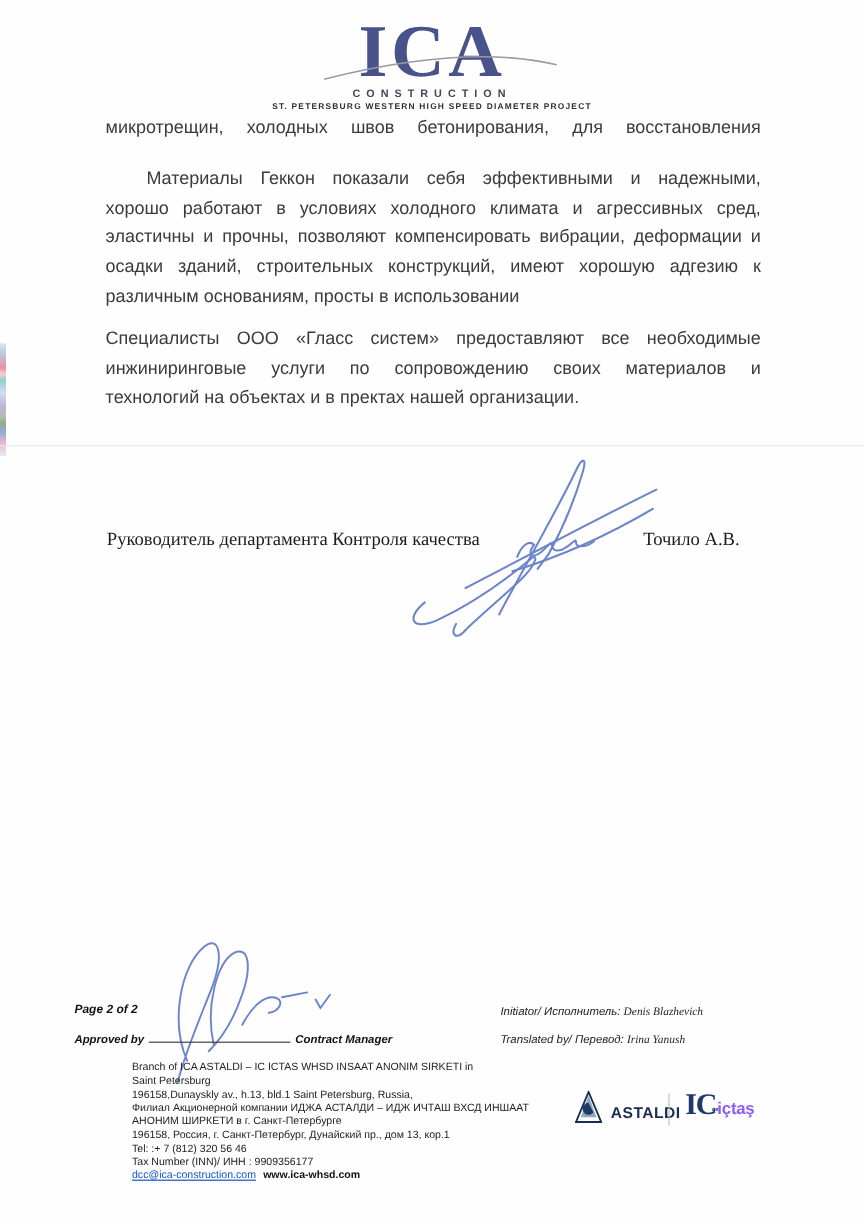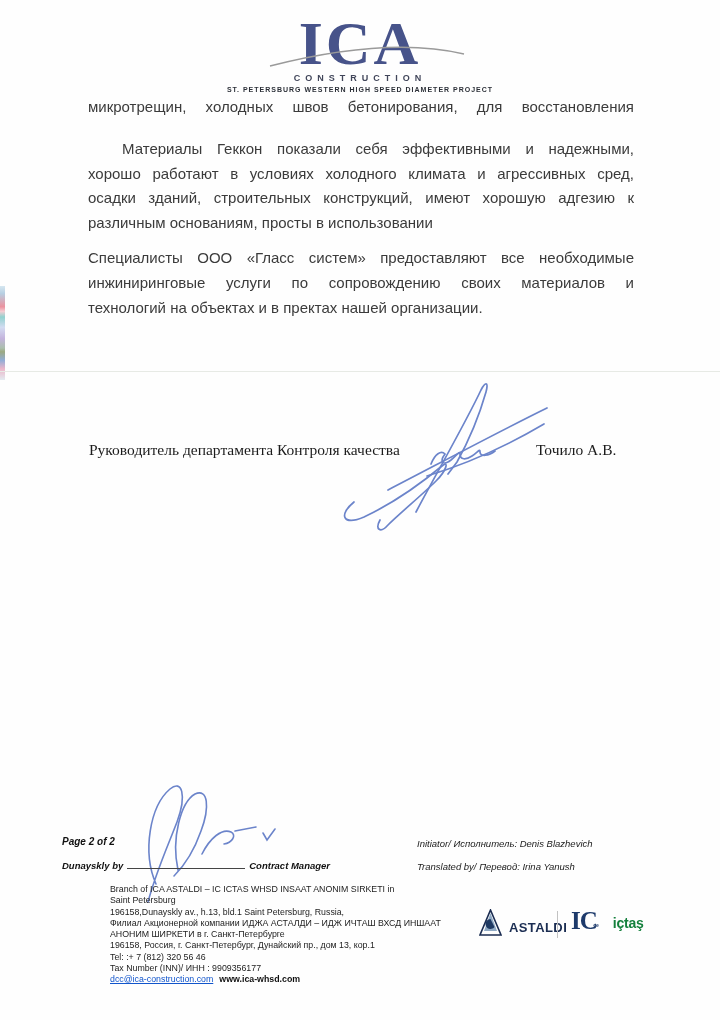--- a/index.html
+++ b/index.html
@@ -60,38 +60,38 @@
   .approved-row{
     position:absolute;left:62px;top:858px;width:330px;
     font-size:9.5px;font-style:italic;font-weight:700;color:#111;
   }
   .approved-line{
     display:inline-block;width:118px;border-bottom:1.2px solid #444;
     height:10px;margin:0 4px;
   }
   .initiator-row{position:absolute;left:417px;top:838px;font-size:9.5px;font-style:italic;color:#222;}
   .translated-row{position:absolute;left:417px;top:861px;font-size:9.5px;font-style:italic;color:#222;}
-  .initiator-row b,.translated-row b{font-weight:400;}
+  .initiator-row b,.translated-row b{font-weight:400;font-family:Liberation Serif, serif;}
   .address{
     position:absolute;left:62px;top:884px;width:360px;
     font-size:8.8px;line-height:11.3px;color:#222;margin-left:48px;
   }
   .address .email{color:#1155cc;text-decoration:underline;cursor:pointer;}
   .address .site{font-weight:700;color:#111;margin-left:6px;}
   
   .astaldi{position:absolute;left:479px;top:909px;display:flex;align-items:center;}
   .astaldi-text{font-size:13px;font-weight:700;letter-spacing:.4px;color:#1b2d52;margin-left:7px;margin-top:8px;}
   .logo-divider{position:absolute;left:557px;top:911px;width:1px;height:27px;background:#c2c2c2;}
   .ictas{position:absolute;left:571px;top:908px;display:flex;align-items:flex-end;}
   .ictas-ic{
     font-family:"Liberation Serif","DejaVu Serif",serif;
     font-size:25px;line-height:25px;font-weight:600;color:#1d3a6b;letter-spacing:-1px;position:relative;
   }
   .ictas-ce{position:absolute;right:-2px;bottom:-5px;font-size:5px;letter-spacing:0;color:#1d3a6b;font-family:"Liberation Sans",sans-serif;}
-  .ictas-rest{font-size:14px;font-weight:700;color:#15803d;margin-left:16px;margin-bottom:2px;letter-spacing:-.2px;}
+  .ictas-rest{font-size:14px;font-weight:700;color:#8b5cf6;margin-left:1px;margin-bottom:2px;letter-spacing:-.2px;}
 </style>
 </head>
 <body>
 
 <div class="page">
 
   <div class="logo-wrap">
     <div class="logo-ica">ICA</div>
     <div class="logo-construction">CONSTRUCTION</div>
     <div class="logo-project">ST. PETERSBURG WESTERN HIGH SPEED DIAMETER PROJECT</div>
@@ -100,20 +100,21 @@
     <path d="M 2 24 Q 120 -6 196 12" fill="none" stroke="#9a9a9a" stroke-width="1.3"></path>
   </svg>
 
   <div class="bodytext">
     <div class="para">
       <div class="ln jl">микротрещин, холодных швов бетонирования, для восстановления</div>
     </div>
     <div class="para gap1">
       <div class="ln jl indent">Материалы Геккон показали себя эффективными и надежными,</div>
       <div class="ln jl">хорошо работают в условиях холодного климата и агрессивных сред,</div>
+      <div class="ln jl">эластичны и прочны, позволяют компенсировать вибрации, деформации и</div>
       <div class="ln jl">осадки зданий, строительных конструкций, имеют хорошую адгезию к</div>
       <div class="ln">различным основаниям, просты в использовании</div>
     </div>
     <div class="para gap2">
       <div class="ln jl">Специалисты ООО «Гласс систем» предоставляют все необходимые</div>
       <div class="ln jl">инжиниринговые услуги по сопровождению своих материалов и</div>
       <div class="ln">технологий на объектах и в пректах нашей организации.</div>
     </div>
   </div>
 
@@ -134,21 +135,21 @@
   <svg class="sig-footer" width="175" height="128" viewBox="0 0 175 128" fill="none" stroke="#5c77c5" stroke-width="1.6" stroke-linecap="round" opacity="0.9">
     <path d="M 52 104 C 38 72, 46 26, 66 9 C 78 -1, 83 15, 73 42 C 63 68, 52 92, 44 122"></path>
     <path d="M 74 90 C 67 58, 77 22, 91 14 C 104 8, 106 27, 97 51 C 90 71, 80 86, 70 96"></path>
     <path d="M 98 74 C 106 58, 118 48, 127 52 C 133 55, 128 63, 120 64"></path>
     <path d="M 131 51 L 152 47"></path>
     <path d="M 159 53 l 4 7 l 8 -11"></path>
   </svg>
 
   <div class="page-label">Page 2 of 2</div>
   <div class="approved-row">
-    <span>Dunayskly by</span><span class="approved-line"></span><span>Contract Manager</span>
+    <span>Approved by</span><span class="approved-line"></span><span>Contract Manager</span>
   </div>
 
   <div class="initiator-row">
     <span>Initiator/ Исполнитель:</span>
     <b>Denis Blazhevich</b>
   </div>
   <div class="translated-row">
     <span>Translated by/ Перевод:</span>
     <b>Irina Yanush</b>
   </div>

